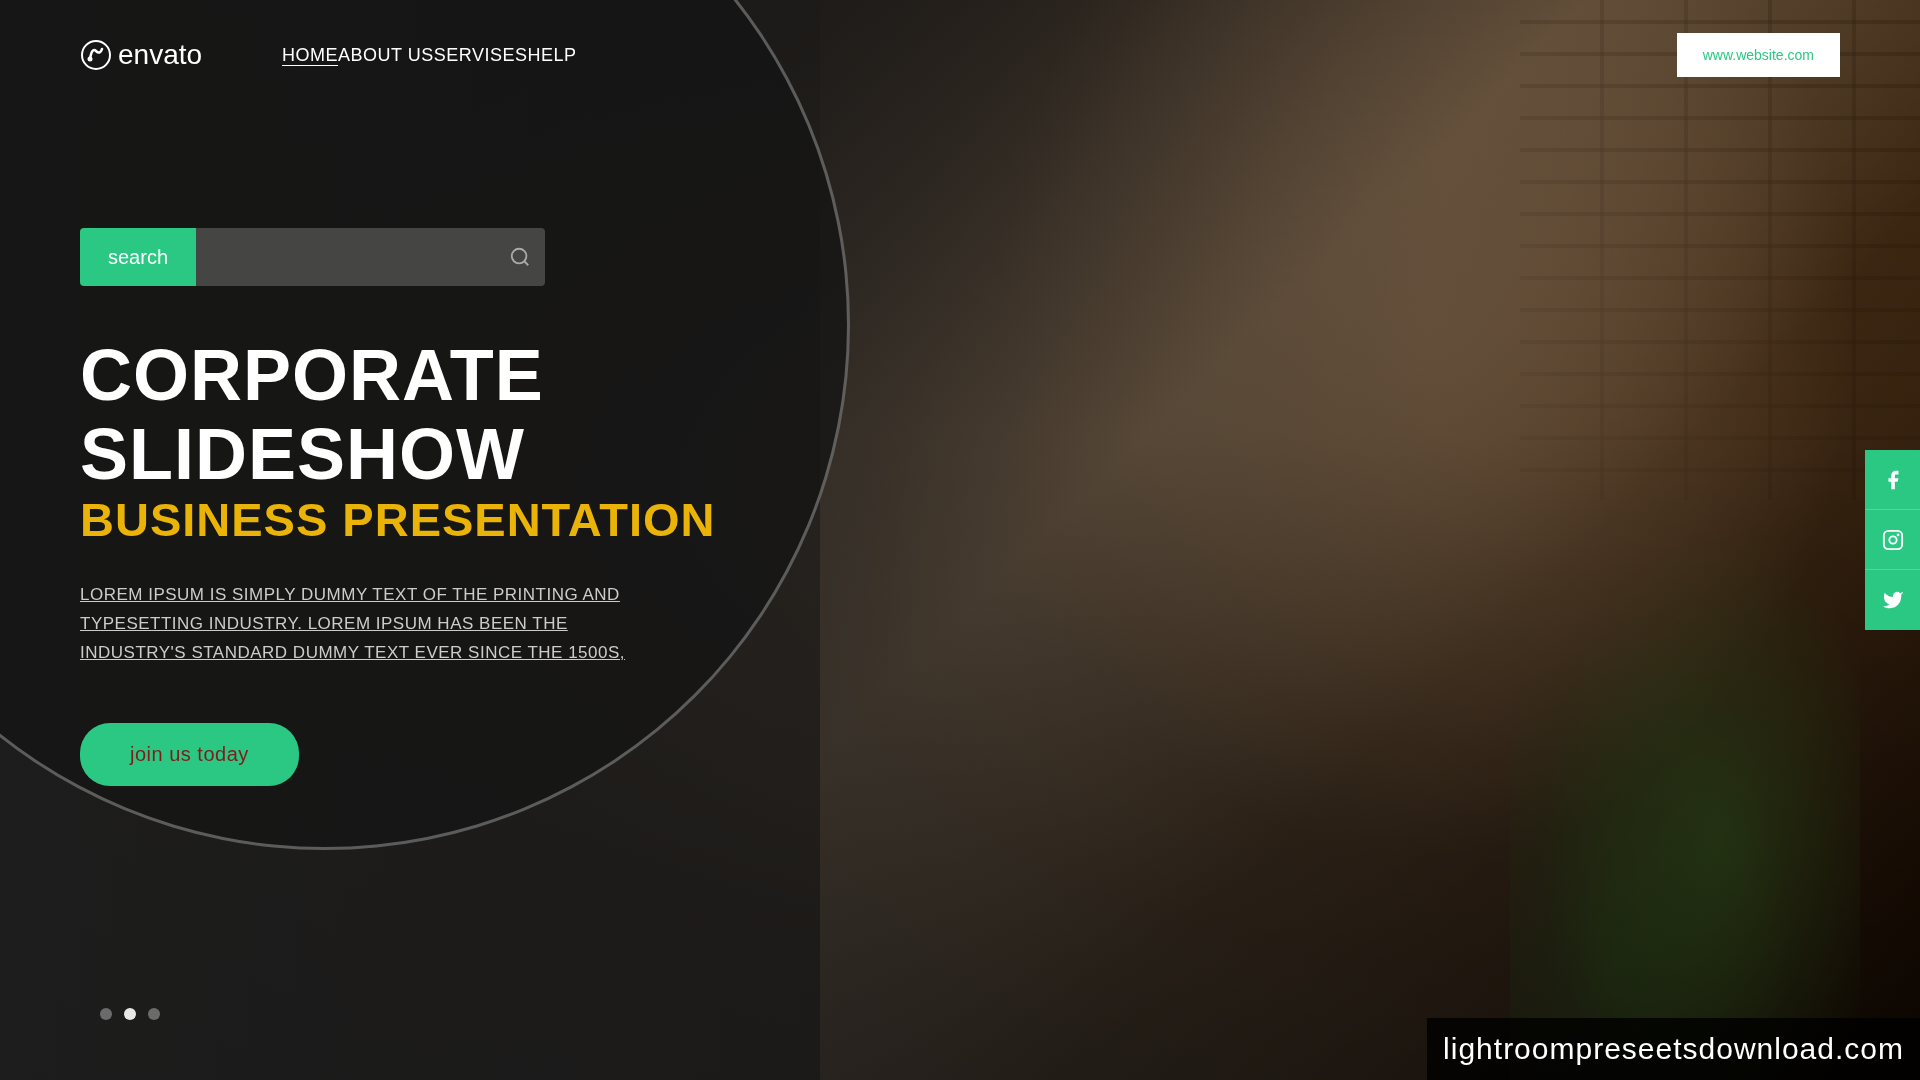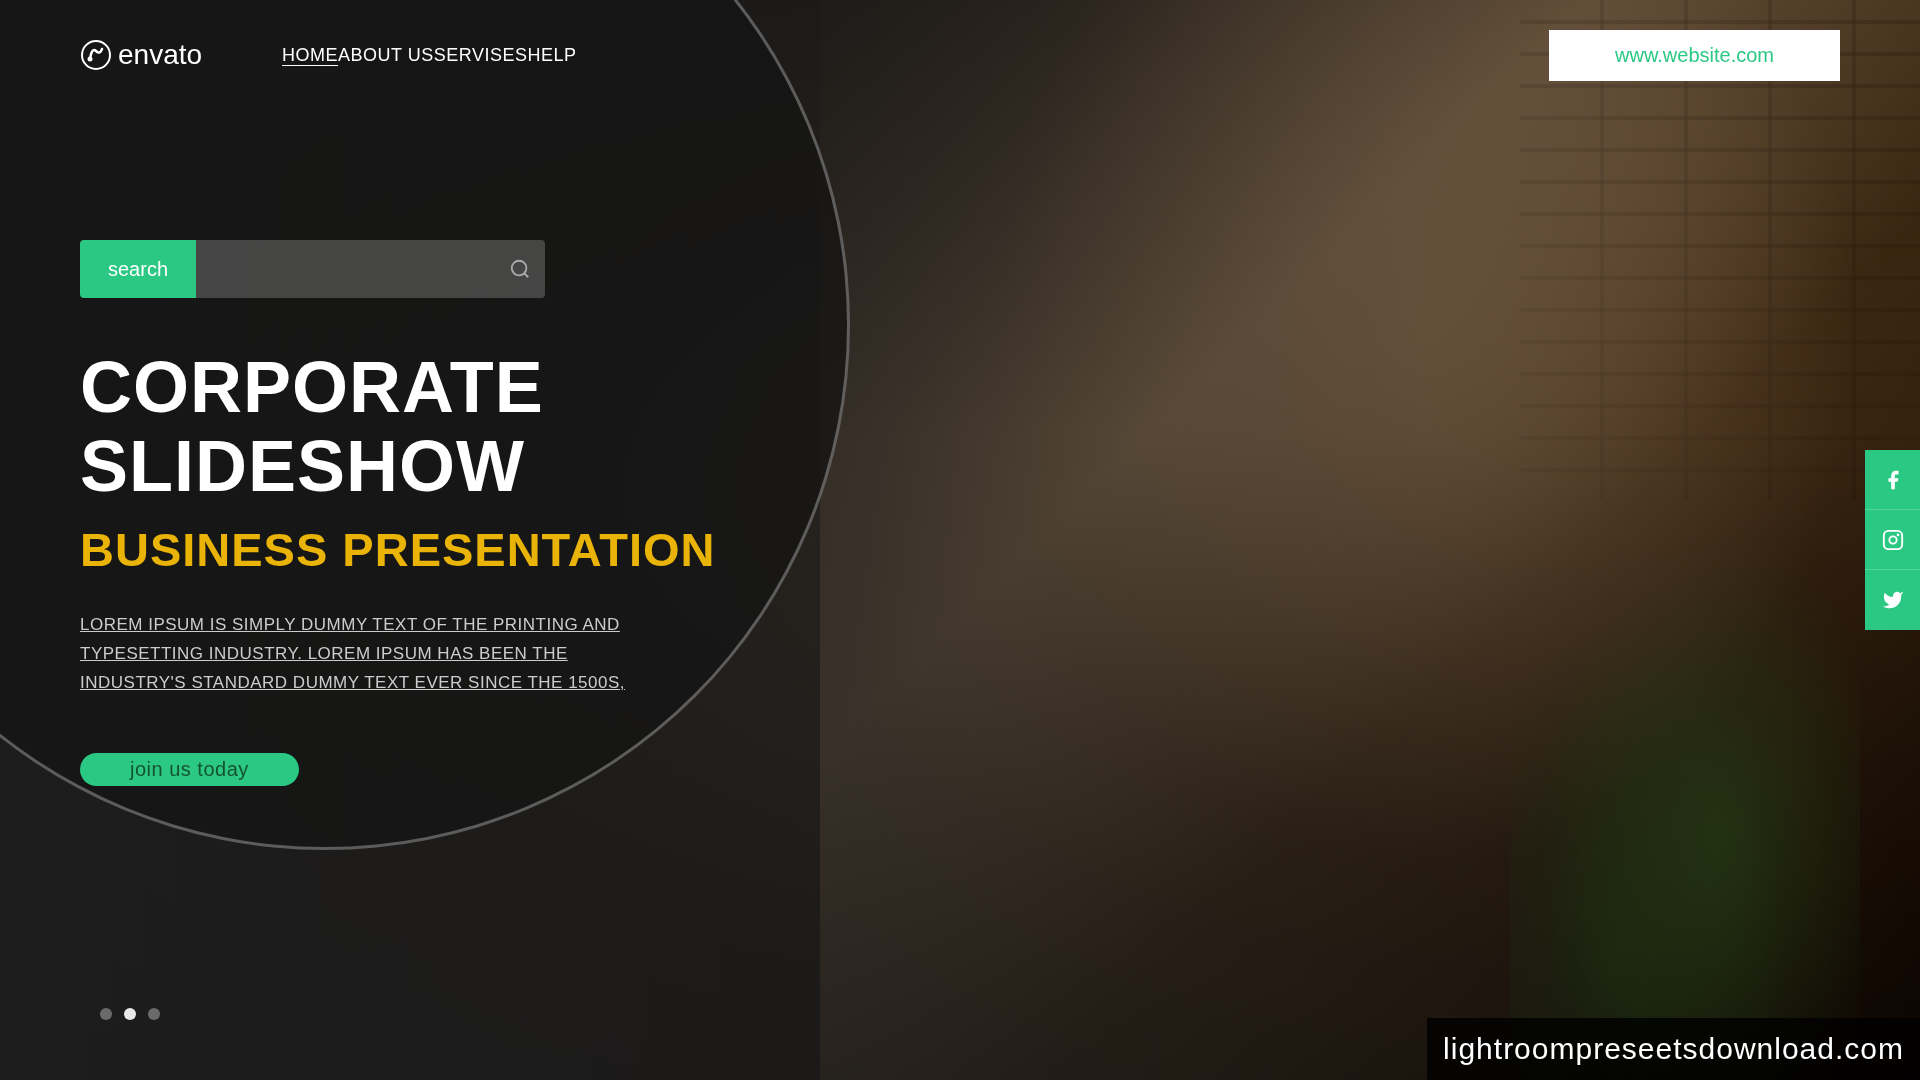--- a/index.html
+++ b/index.html
@@ -118,22 +118,22 @@
 
     .nav-links li.active a {
       text-decoration: underline;
       text-underline-offset: 4px;
     }
 
     .website-url {
       margin-left: auto;
       background: #ffffff;
       color: #2bc884;
-      padding: 14px 66px;
-      font-size: 20px;
+      padding: 14px 26px;
+      font-size: 14px;
       border: none;
       font-weight: 500;
     }
 
     
     .social-sidebar {
       position: absolute;
       right: 0;
       top: 50%;
       transform: translateY(-50%);
@@ -160,21 +160,21 @@
     .social-btn svg {
       width: 22px;
       height: 22px;
       fill: white;
     }
 
     
     .main-content {
       position: absolute;
       left: 80px;
-      top: 240px;
+      top: 228px;
       z-index: 5;
       max-width: 750px;
     }
 
     
     .search-bar {
       display: flex;
       align-items: center;
       width: 465px;
       height: 58px;
@@ -225,21 +225,21 @@
     }
 
     
     .headline-white {
       color: #ffffff;
       font-size: 72px;
       font-weight: 900;
       text-transform: uppercase;
       letter-spacing: 1px;
       line-height: 1.1;
-      margin-bottom: 18px;
+      margin-bottom: 0;
     }
 
     .headline-green {
       color: #eab308;
       font-size: 47px;
       font-weight: 700;
       text-transform: uppercase;
       letter-spacing: 1px;
       line-height: 1.1;
       margin-bottom: 35px;
@@ -251,23 +251,23 @@
       text-transform: uppercase;
       letter-spacing: 0.5px;
       line-height: 1.7;
       max-width: 560px;
       margin-bottom: 55px;
       text-decoration: underline;
     }
 
     .join-btn {
       background: #2bc884;
-      color: #14532d;
+      color: #7f1d1d;
       border: none;
-      padding: 5px 50px;
+      padding: 20px 50px;
       font-size: 20px;
       font-weight: 500;
       border-radius: 30px;
       cursor: pointer;
       letter-spacing: 0.5px;
     }
 
     
     .slide-dots {
       position: absolute;

